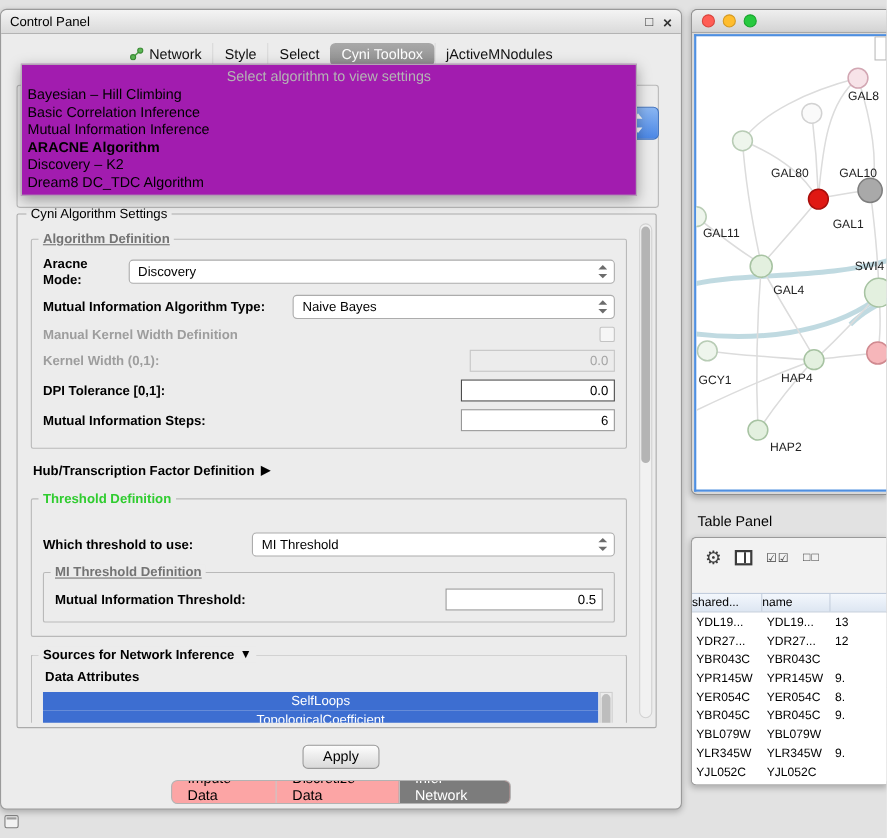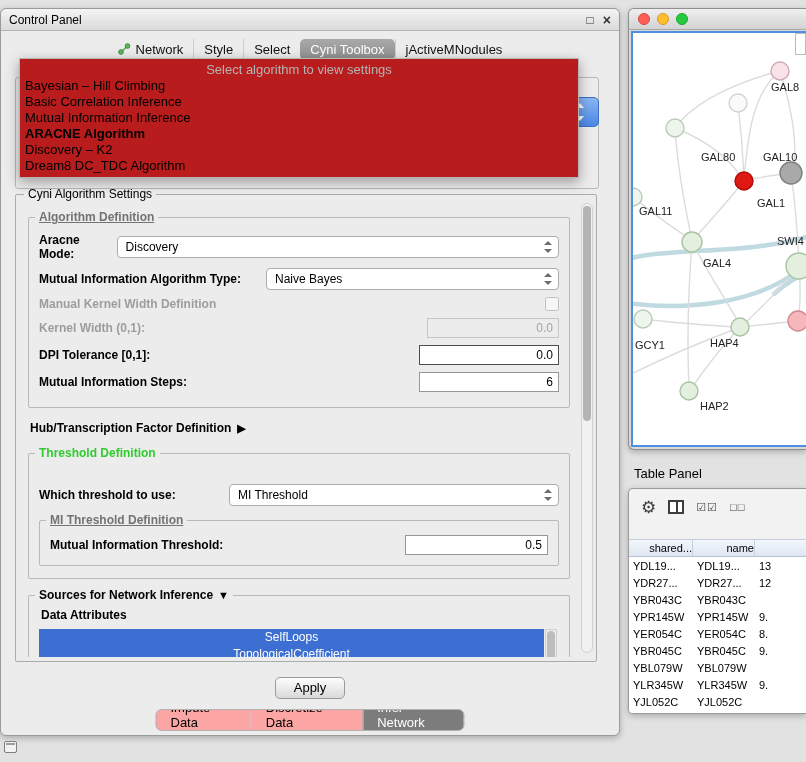--- a/index.html
+++ b/index.html
@@ -44,21 +44,21 @@
   .blue-stepper::before, .blue-stepper::after {
     content:""; position:absolute; left:50%; transform:translateX(-50%);
     width:0; height:0; border-left:4px solid transparent; border-right:4px solid transparent;
   }
   .blue-stepper::before { top:5px; border-bottom:5px solid #fff; }
   .blue-stepper::after { bottom:5px; border-top:5px solid #fff; }
 
   
   .algo-popup {
     position:absolute; left:18px; top:49px; width:560px; z-index:30;
-    background:#b91c1c; border:1px solid #b5b5b5;
+    background:#a21caf; border:1px solid #b5b5b5;
     box-shadow:0 4px 12px rgba(0,0,0,.35); padding:2px 0 3px;
   }
   .algo-popup .placeholder { text-align:center; color:#b4b4b4; font-size:13px; line-height:17px; }
   .algo-item { font-size:13px; line-height:16px; padding:0 5px; color:#000; }
   .algo-item.bold { font-weight:bold; }
 
   
   .settings-group {
     position:absolute; left:14px; top:185px; width:582px; height:468px;
     border:1px solid #ababab; border-radius:2px;
@@ -175,21 +175,21 @@
     background:#f2f2f2; border:1px solid #9a9a9a; border-right:none; border-radius:5px 0 0 5px;
     overflow:hidden; box-shadow:0 2px 6px rgba(0,0,0,.25);
   }
   .tp-toolbar { height:36px; display:flex; align-items:center; gap:12px; padding:0 12px; }
   .tp-icon { color:#3c3c3c; display:flex; align-items:center; }
   .tp-icon.gear { font-size:17px; }
   .tp-icon.checks { font-size:11px; letter-spacing:1px; }
   .col-icon { display:inline-block; width:16px; height:14px; border:2px solid #3c3c3c; background:linear-gradient(90deg,#fff 6px,#3c3c3c 6px,#3c3c3c 8px,#fff 8px); }
   .tp-spacer { height:14px; }
   .tp-header { display:flex; height:18px; align-items:center; background:linear-gradient(#f3f7fc,#dde6f2); border-top:1px solid #c2cddd; border-bottom:1px solid #b6c2d4; }
-  .tp-hcell { height:100%; line-height:17px; font-size:11px; text-align:right; border-right:1px solid #c6d0de; overflow:hidden; white-space:nowrap; flex:none; }
+  .tp-hcell { height:100%; line-height:17px; font-size:11px; text-align:left; border-right:1px solid #c6d0de; overflow:hidden; white-space:nowrap; flex:none; }
   .tp-body { background:#fff; height:160px; }
   .tp-row { display:flex; height:17px; align-items:center; background:#fff; }
   .tp-cell { font-size:11px; padding:0 4px; overflow:hidden; white-space:nowrap; flex:none; }
 
   .mini-panel-icon {
     position:absolute; left:4px; top:741px; width:13px; height:12px;
     border:1px solid #7f7f7f; background:#f2f2f2; border-radius:2px;
   }
   .mini-panel-icon::after { content:""; position:absolute; left:1px; right:1px; top:1px; height:2px; background:#9c9c9c; }
 </style>

